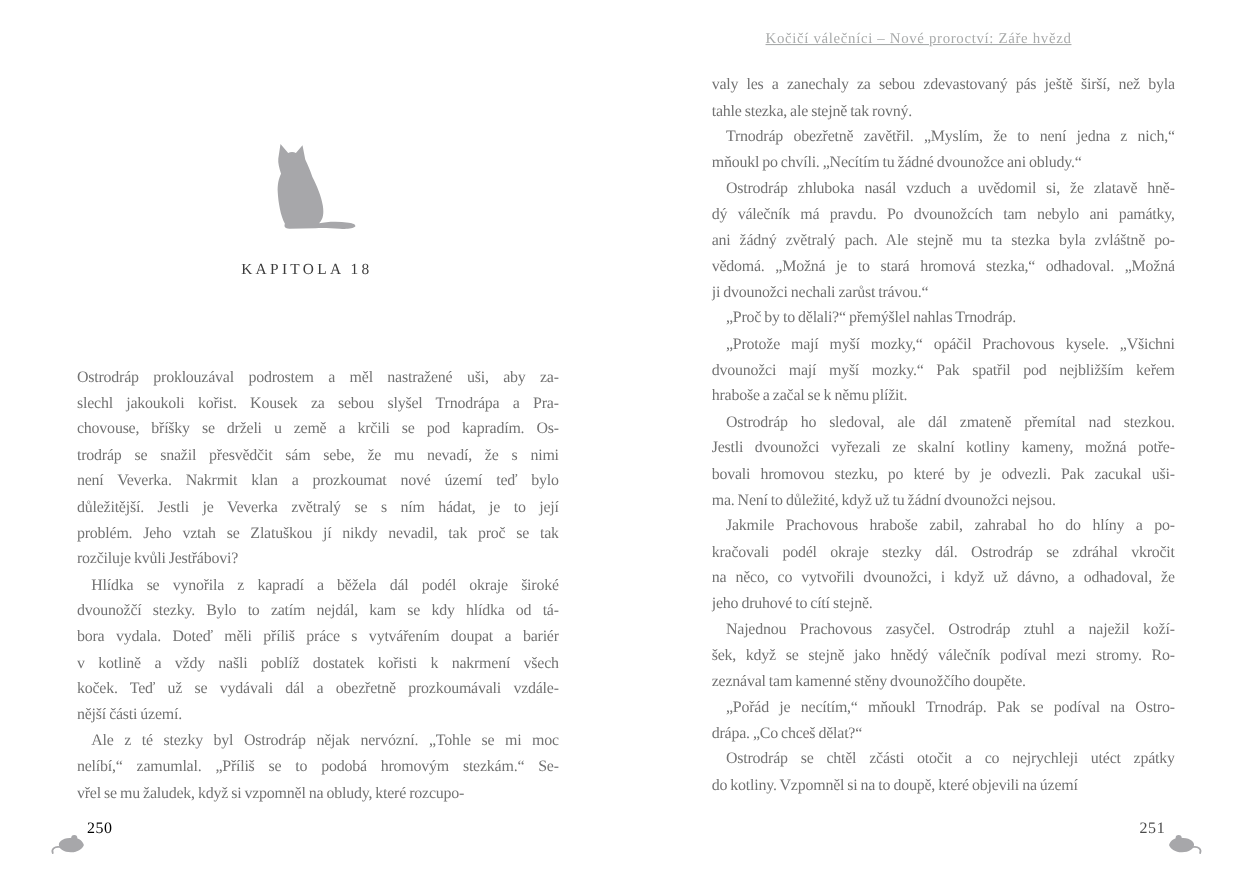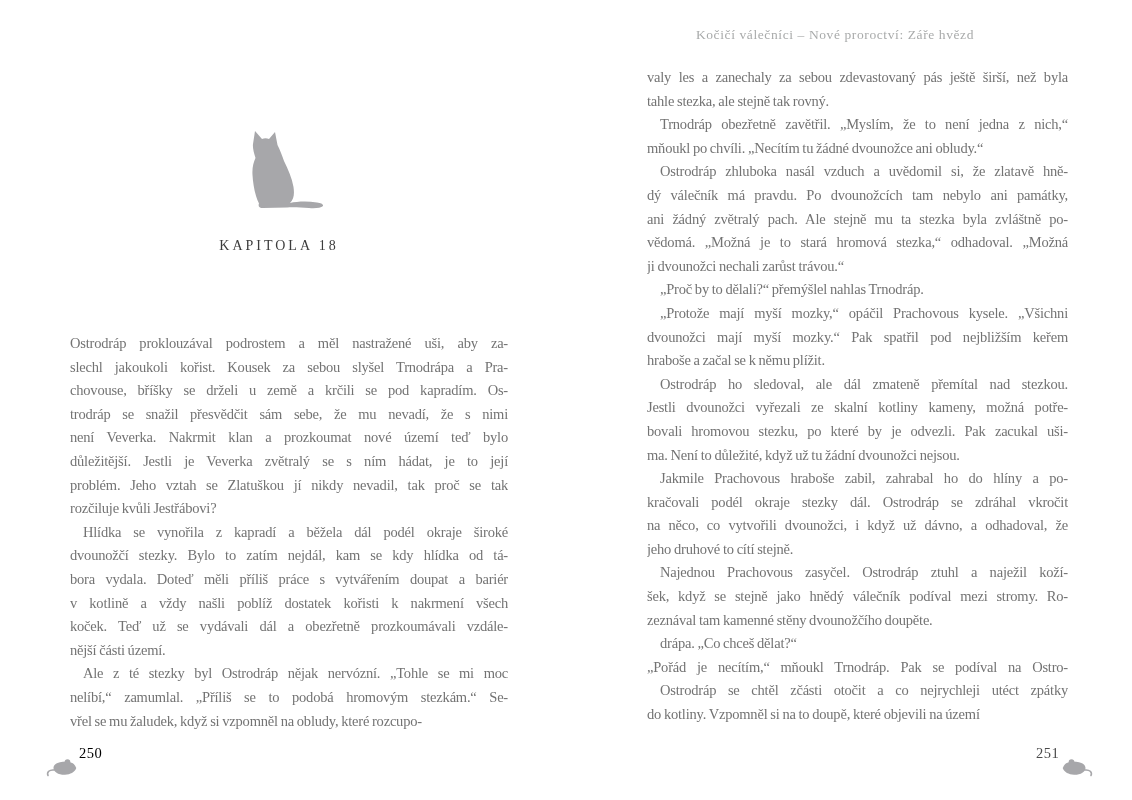--- a/index.html
+++ b/index.html
@@ -11,20 +11,21 @@
     color: #2f2f2f;
     overflow: hidden;
   }
   .running-header {
     position: absolute;
     left: 625px; top: 27px; width: 420px;
     text-align: center;
     font-size: 13.5px;
     letter-spacing: 0.6px;
     color: #a9abab;
+    text-decoration: underline;
   }
   .cat-wrap {
     position: absolute;
     left: 227px; top: 128px; width: 97px; height: 84px;
   }
   .chapter-title {
     position: absolute;
     left: 60px; top: 238px; width: 438px;
     text-align: center;
     font-size: 14px;
@@ -156,22 +157,22 @@
       <div class="line">kračovali podél okraje stezky dál. Ostrodráp se zdráhal vkročit</div>
       <div class="line">na něco, co vytvořili dvounožci, i když už dávno, a odhadoval, že</div>
       <div class="line last">jeho druhové to cítí stejně.</div>
     </div>
     <div class="para indent">
       <div class="line">Najednou Prachovous zasyčel. Ostrodráp ztuhl a naježil koží-</div>
       <div class="line">šek, když se stejně jako hnědý válečník podíval mezi stromy. Ro-</div>
       <div class="line last">zeznával tam kamenné stěny dvounožčího doupěte.</div>
     </div>
     <div class="para indent">
+      <div class="line">„Pořád je necítím,“ mňoukl Trnodráp. Pak se podíval na Ostro-</div>
       <div class="line last">drápa. „Co chceš dělat?“</div>
-      <div class="line">„Pořád je necítím,“ mňoukl Trnodráp. Pak se podíval na Ostro-</div>
     </div>
     <div class="para indent">
       <div class="line">Ostrodráp se chtěl zčásti otočit a co nejrychleji utéct zpátky</div>
       <div class="line last">do kotliny. Vzpomněl si na to doupě, které objevili na území</div>
     </div>
   </div>
 
 <div id="left-mouse" class="mouse-wrap">
   <svg width="32" height="22" viewBox="0 0 32 22" aria-hidden="true">
     <path class="sil" fill="none" stroke="#a7a7aa" stroke-width="1.6" stroke-linecap="round" d="M9,14 C4.5,13.5 1.5,16 3,19.5"></path>

